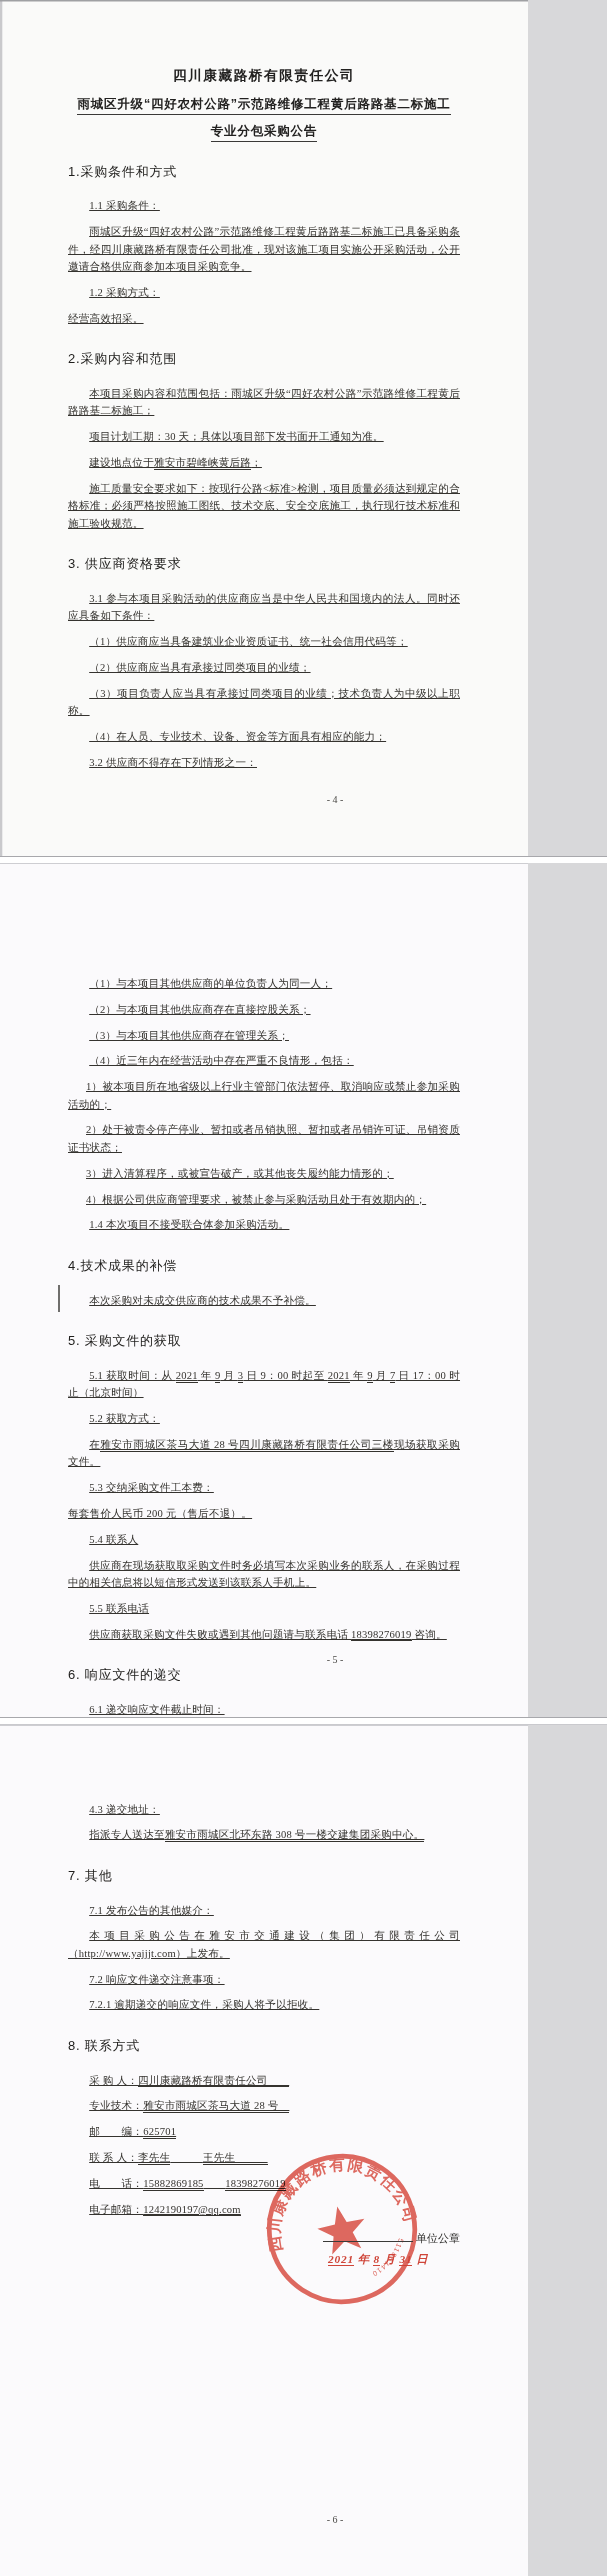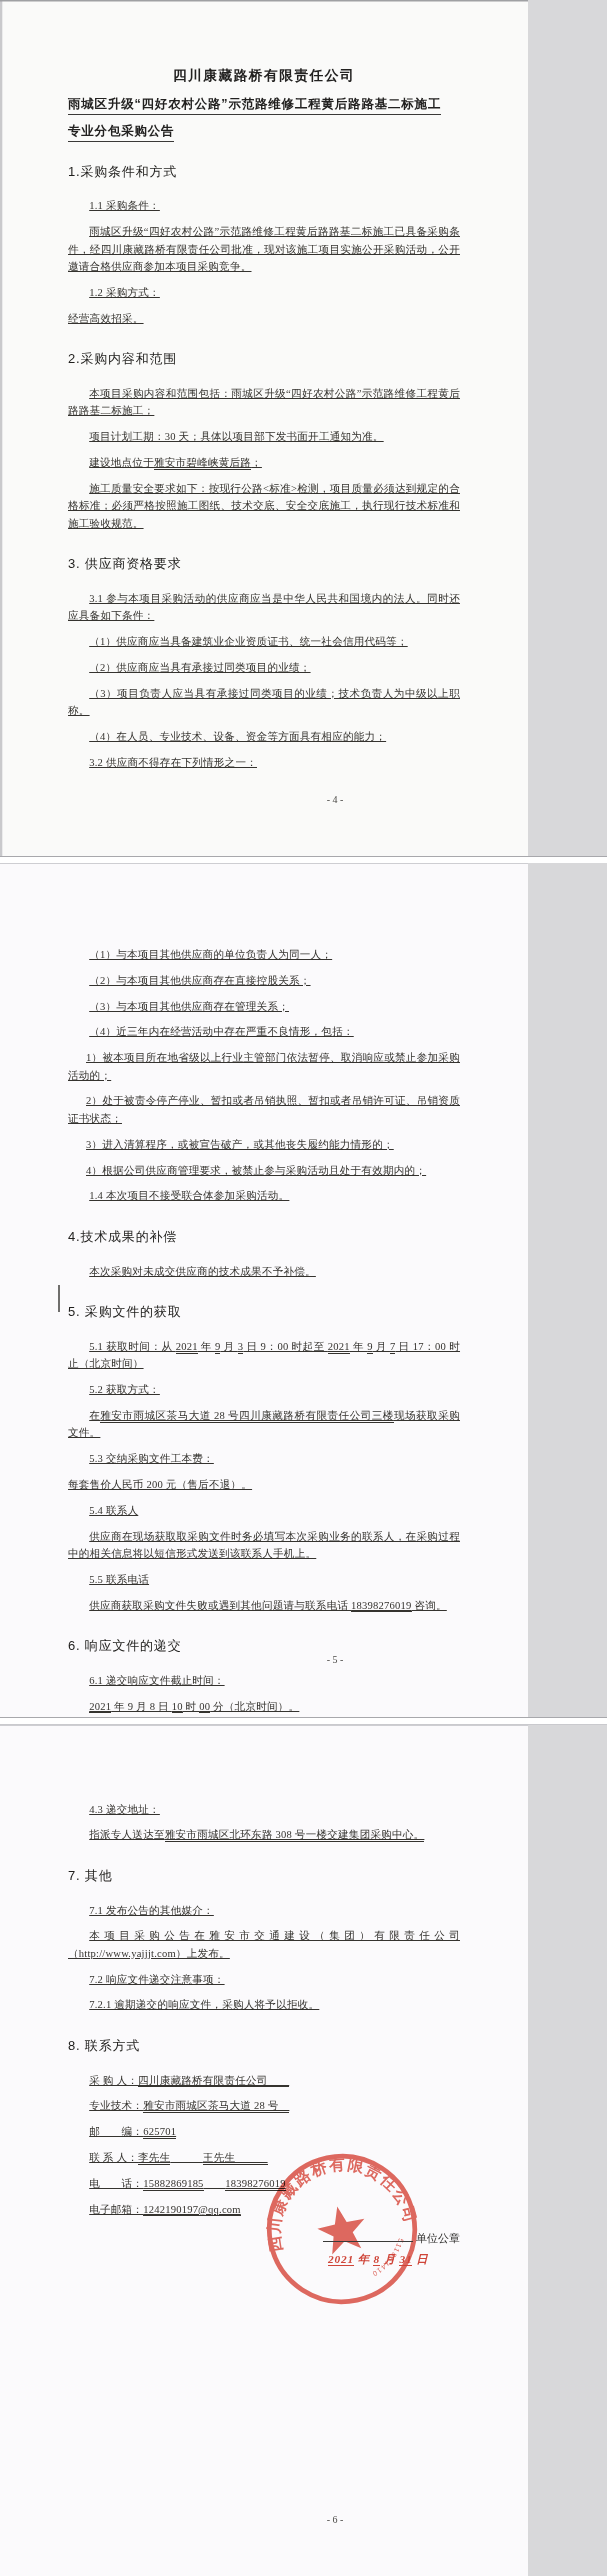--- a/index.html
+++ b/index.html
@@ -7,26 +7,26 @@
   .page{position:relative;width:528px;background:#fafaf9;color:#35332f;
         font-family:"Liberation Serif",serif;overflow:hidden;}
   #page-1{height:856px;box-shadow:inset 0 1.5px 0 #9fa0a3, inset 2.3px 0 0 #c9c9cc;}
   #page-2{height:854px;background:#fbfafc;box-shadow:inset 0 0.8px 0 #c0c0c4;}
   #page-3{height:852px;background:#fbfafc;box-shadow:inset 0 0.8px 0 #c0c0c4;}
   .gap{width:607px;background:#ffffff;border-top:0.8px solid #a8a8ac;}
   #gap-1{height:6px;}
   #gap-2{height:7.6px;border-bottom:0.8px solid #cacace;box-sizing:border-box;}
   .content{padding:0 68px;}
   #page-1 .content{padding-top:67px;}
-  #page-2 .content{padding-top:83px;}
+  #page-2 .content{padding-top:112px;}
   #page-3 .content{padding-top:76px;}
   .t1{font-family:"Liberation Sans",sans-serif;font-weight:bold;font-size:13.7px;
       letter-spacing:1.5px;text-align:center;color:#222120;margin:0 0 10.6px;}
   .t2,.t3{font-family:"Liberation Sans",sans-serif;font-weight:bold;font-size:12.5px;
-      letter-spacing:0.8px;text-align:left;color:#222120;margin:0 0 10px;}
+      letter-spacing:0.8px;text-align:center;color:#222120;margin:0 0 10px;}
   .t2 span,.t3 span{border-bottom:1.5px solid #3a3938;padding-bottom:3px;}
   .h{font-family:"Liberation Sans",sans-serif;font-weight:normal;font-size:13px;
      color:#1f1e1c;letter-spacing:0.8px;margin:23px 0 16.7px;}
   .p{margin:0 0 8.3px;font-size:10.6px;line-height:17.5px;text-indent:2em;
      text-align:justify;letter-spacing:0.2px;text-decoration:underline;}
   .pf{text-indent:0;}
   .pn{text-indent:1.7em;}
   .u{border-bottom:0.8px solid currentColor;padding-bottom:0.8px;}
   .pg{position:absolute;left:0;width:100%;text-align:center;font-size:10px;
       color:#4a4946;transform:translateX(71px);}

